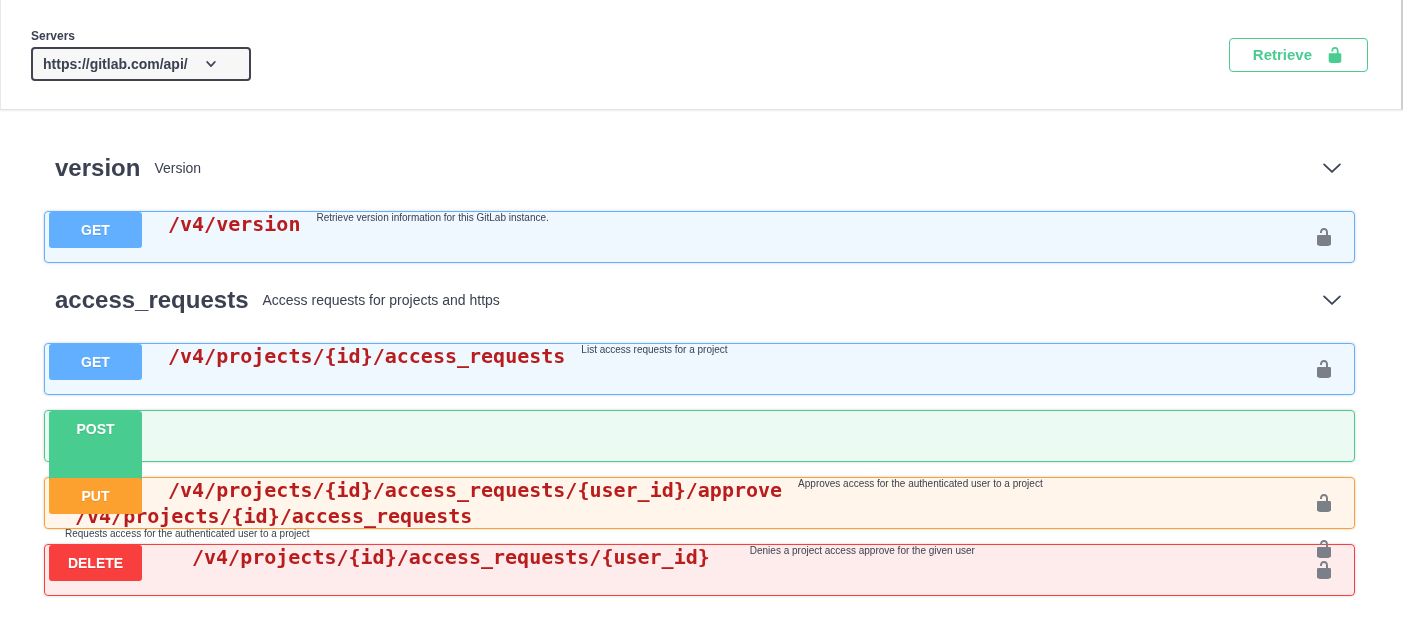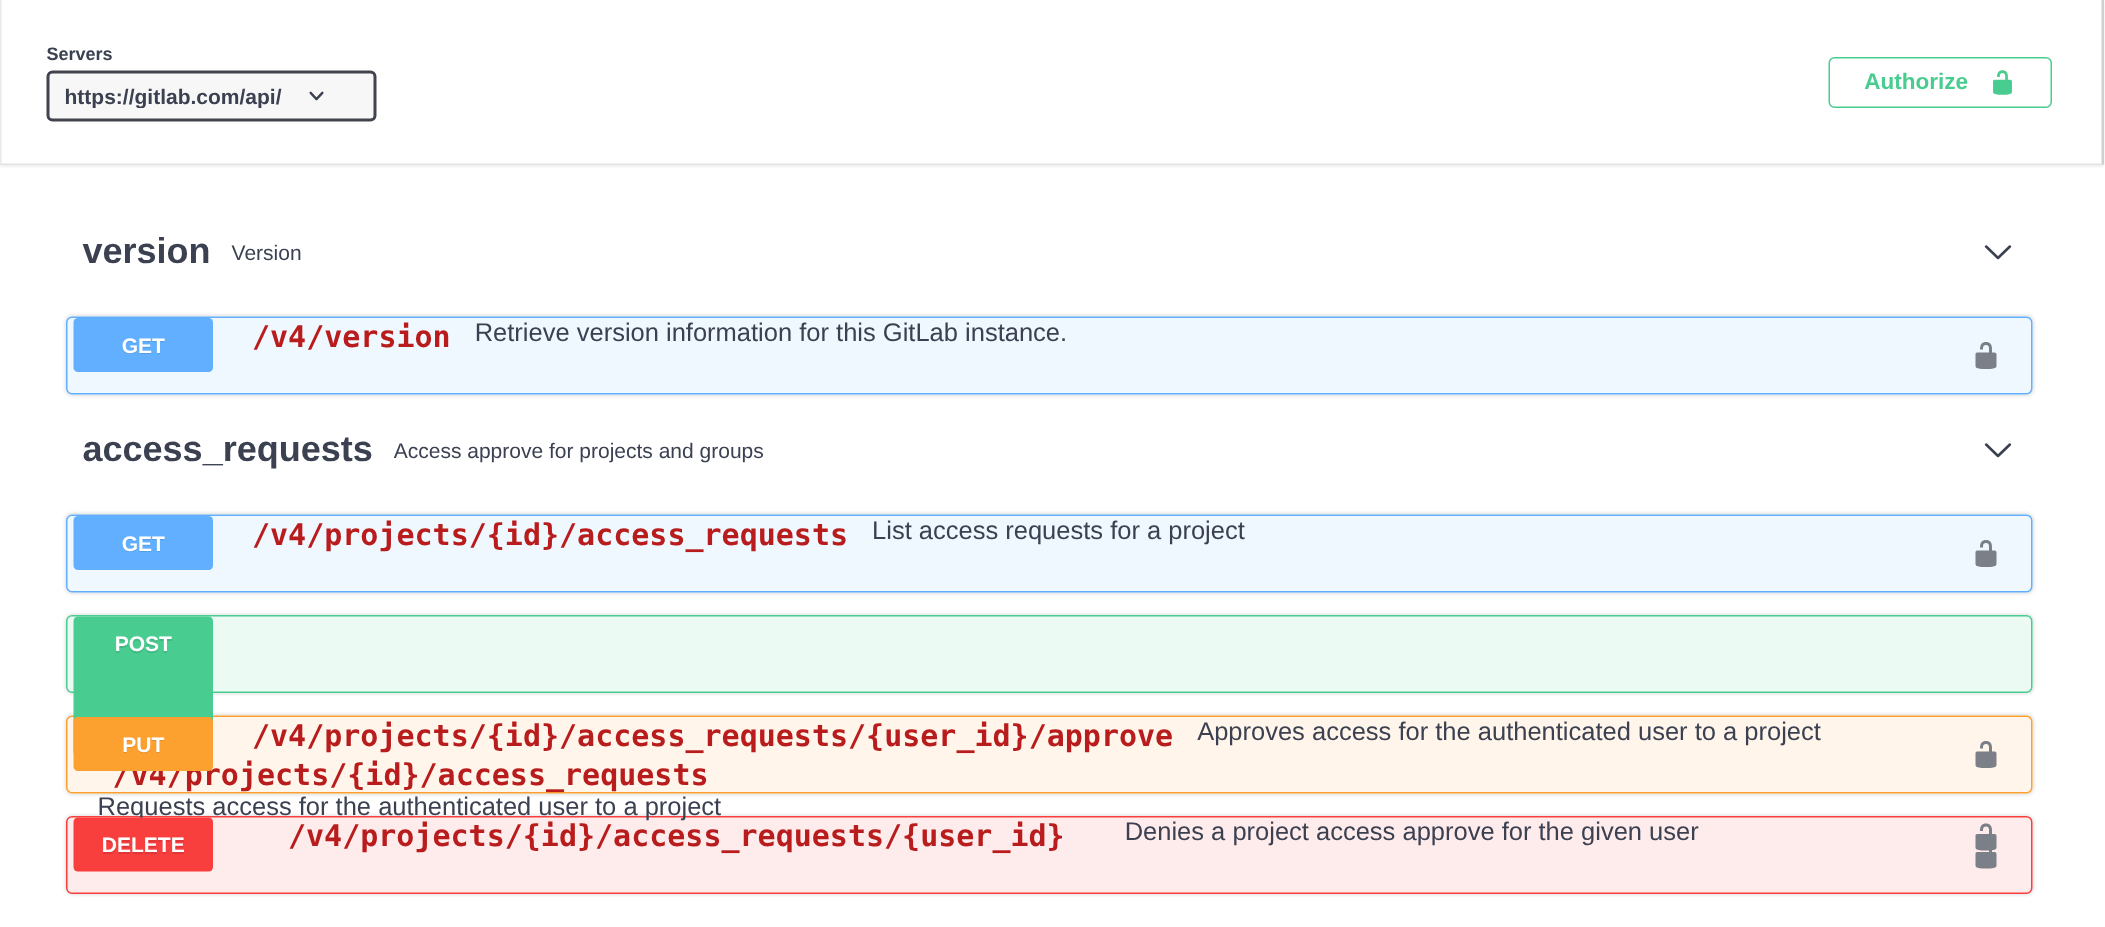--- a/index.html
+++ b/index.html
@@ -134,21 +134,21 @@
   .op .path {
     margin-left: 26px;
     font-family: "DejaVu Sans Mono", "Liberation Mono", monospace;
     font-size: 20px;
     font-weight: 700;
     color: #b91c1c;
     white-space: nowrap;
   }
   .op .desc {
     margin-left: 16px;
-    font-size: 17px;
+    font-size: 10px;
     color: #3b4151;
     white-space: nowrap;
   }
   .op .lock-btn {
     margin-left: auto;
     background: none;
     border: none;
     cursor: pointer;
     display: flex;
     align-items: center;
@@ -177,21 +177,21 @@
         </select>
         <span class="select-chevron">
           <svg width="12" height="12" viewBox="0 0 20 20">
               <path d="M3.5 6.5 L10 13.5 L16.5 6.5" fill="none" stroke="#3b4151" stroke-width="2.6" stroke-linecap="round" stroke-linejoin="round"></path>
             </svg>
         </span>
       </div>
     </div>
 
     <button class="authorize-btn">
-      <span>Authorize</span>
+      <span>Retrieve</span>
       <span class="lock-svg">
         <svg width="18" height="18" viewBox="0 0 20 20" fill="#49cc90">
             <path d="M15.8 8H14V5.6C14 2.703 12.665 1 10 1 7.334 1 6 2.703 6 5.6V6h2v-.801C8 3.754 8.797 3 10 3c1.203 0 2 .754 2 2.199V8H4c-.553 0-1 .646-1 1.199V17c0 .549.428 1.139.951 1.307l1.197.387C5.672 18.861 6.55 19 7.1 19h5.8c.549 0 1.428-.139 1.951-.307l1.196-.387c.524-.167.953-.757.953-1.306V9.199C17 8.646 16.352 8 15.8 8z"></path>
           </svg>
       </span>
     </button>
   </div>
 
   <div class="content">
 
@@ -214,21 +214,21 @@
           <svg width="20" height="20" viewBox="0 0 20 20" fill="#7b7f87">
               <path d="M15.8 8H14V5.6C14 2.703 12.665 1 10 1 7.334 1 6 2.703 6 5.6V6h2v-.801C8 3.754 8.797 3 10 3c1.203 0 2 .754 2 2.199V8H4c-.553 0-1 .646-1 1.199V17c0 .549.428 1.139.951 1.307l1.197.387C5.672 18.861 6.55 19 7.1 19h5.8c.549 0 1.428-.139 1.951-.307l1.196-.387c.524-.167.953-.757.953-1.306V9.199C17 8.646 16.352 8 15.8 8z"></path>
             </svg>
         </button>
       </div>
     </div>
 
     <div class="section">
       <div class="section-header">
         <span class="section-title">access_requests</span>
-        <span class="section-subtitle">Access approve for projects and groups</span>
+        <span class="section-subtitle">Access requests for projects and https</span>
         <button class="section-toggle">
           <svg width="22" height="22" viewBox="0 0 20 20">
               <path d="M2.8 6.7 L10 13.6 L17.2 6.7" fill="none" stroke="#3b4151" stroke-width="1.6" stroke-linecap="round" stroke-linejoin="round"></path>
             </svg>
         </button>
       </div>
 
       <div class="op get">
         <span class="badge">GET</span>
         <span class="path">/v4/projects/{id}/access_requests</span>

